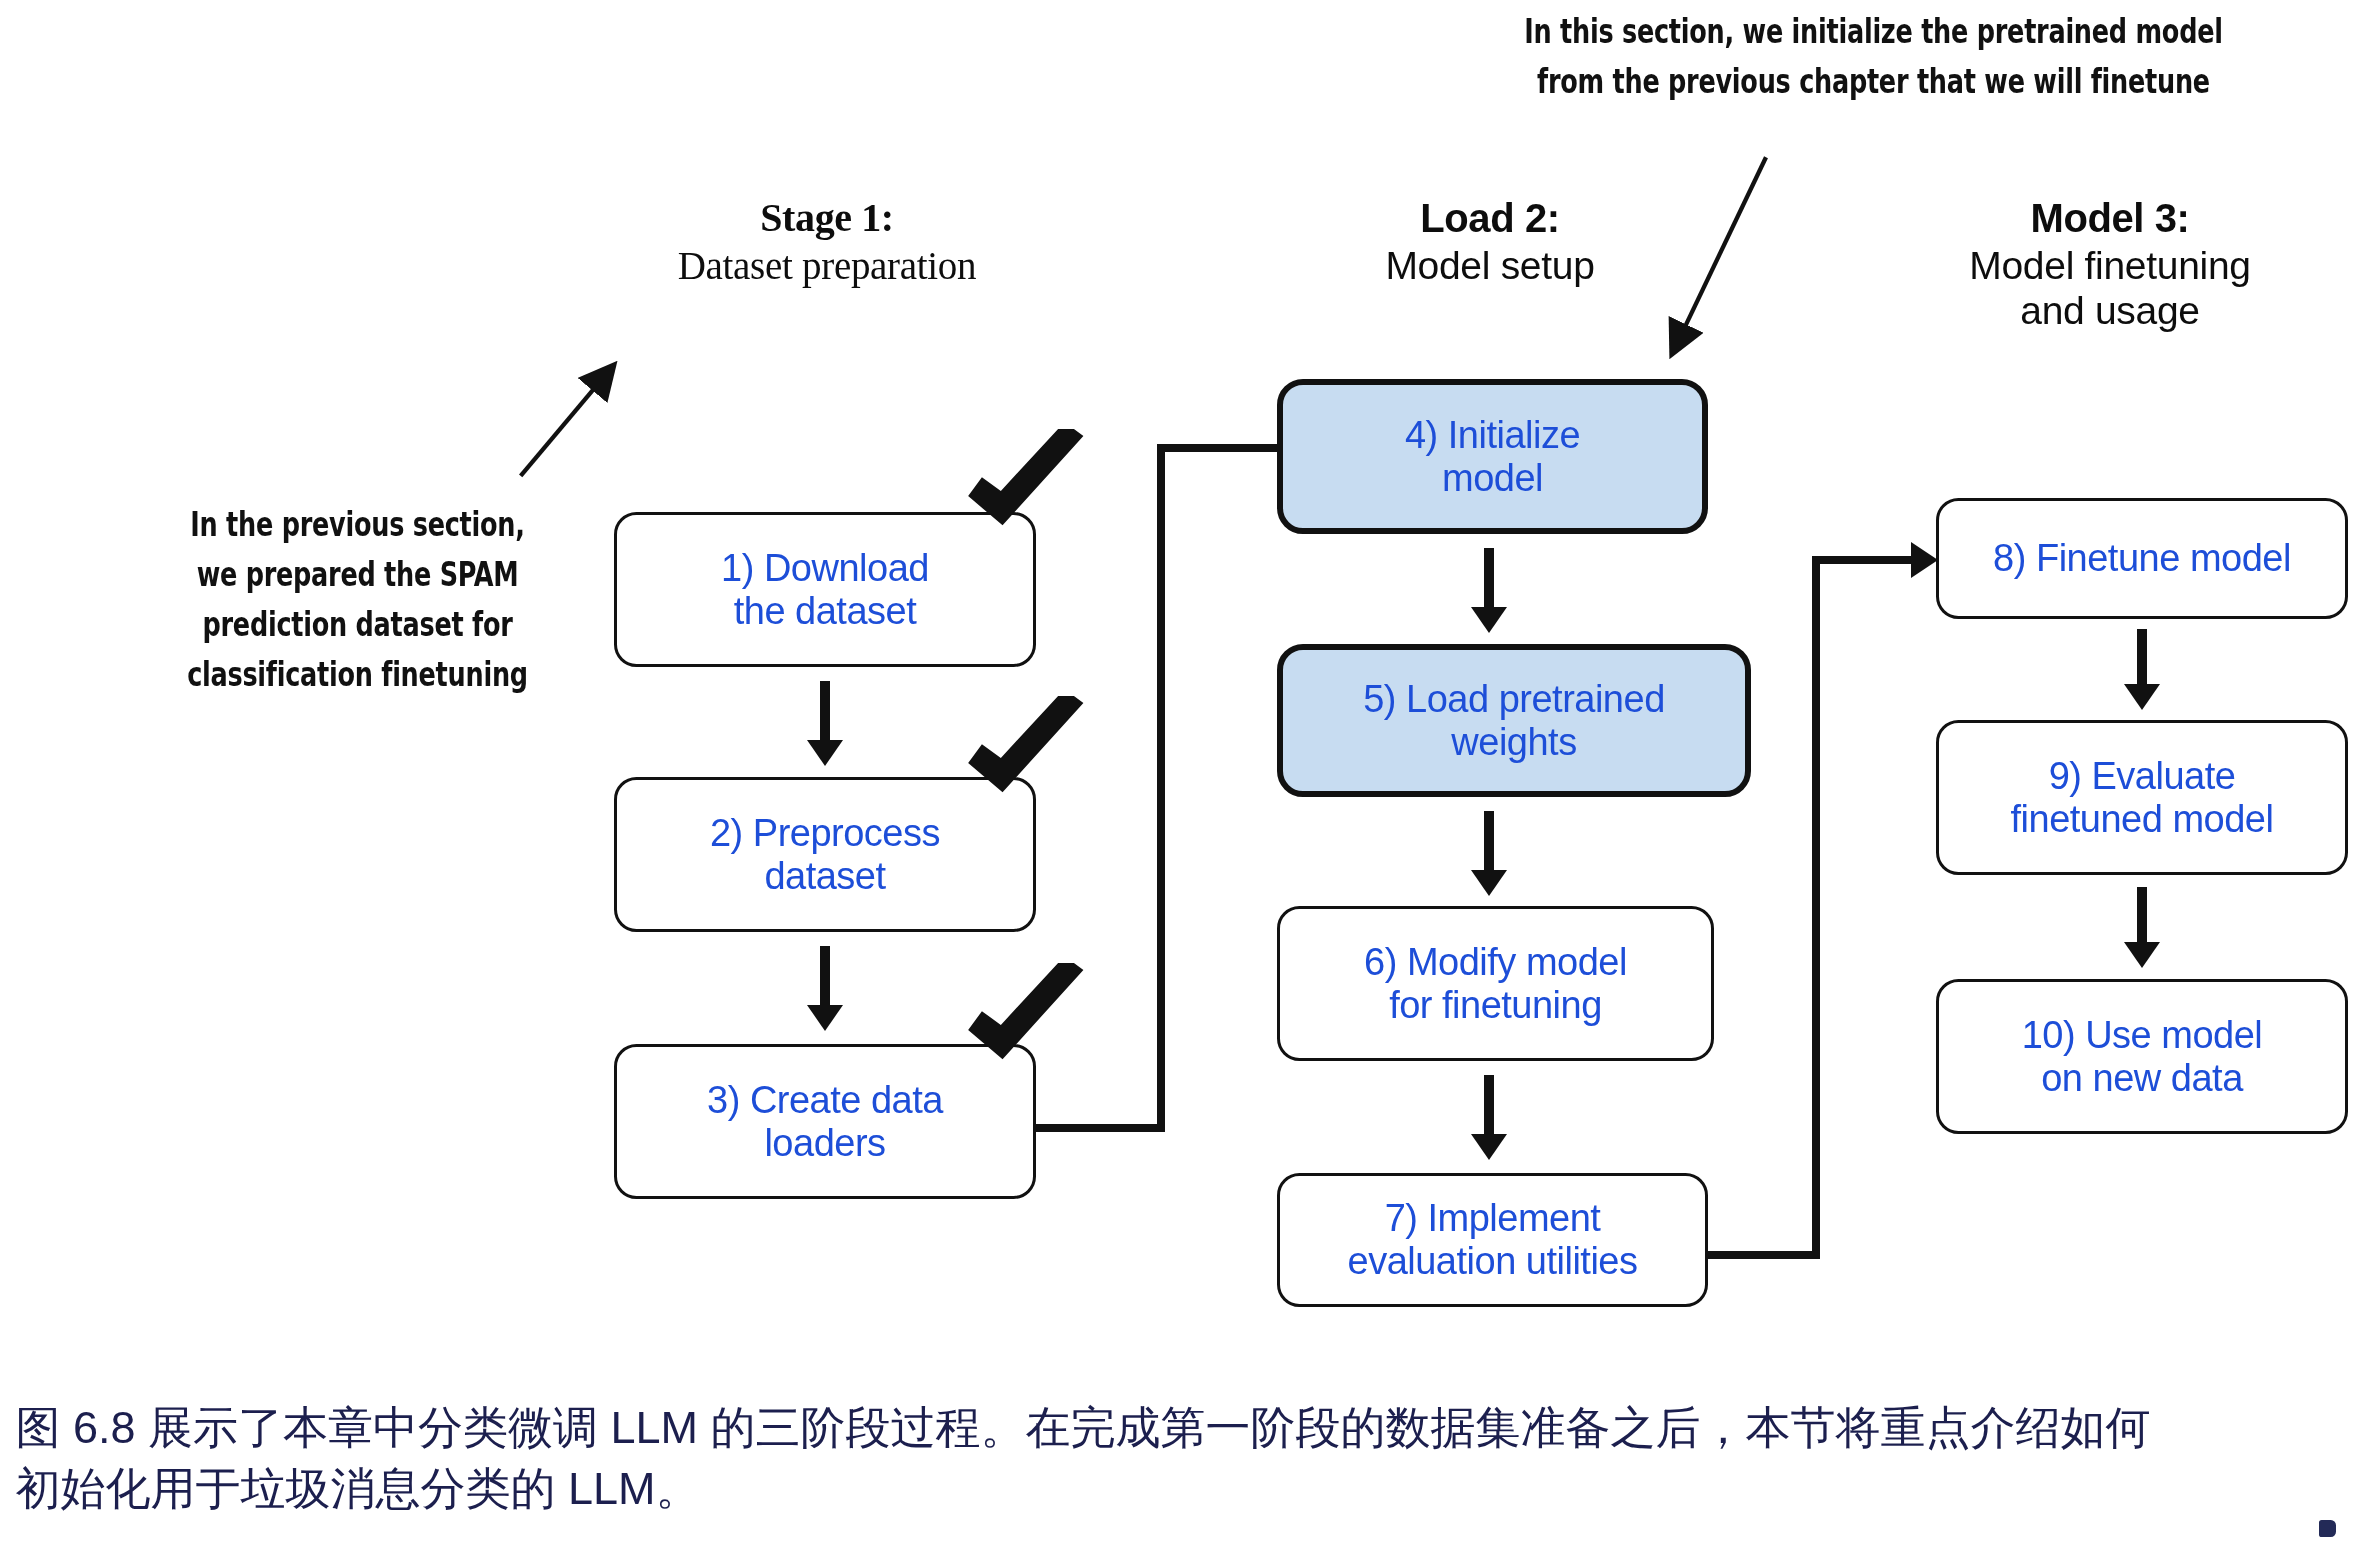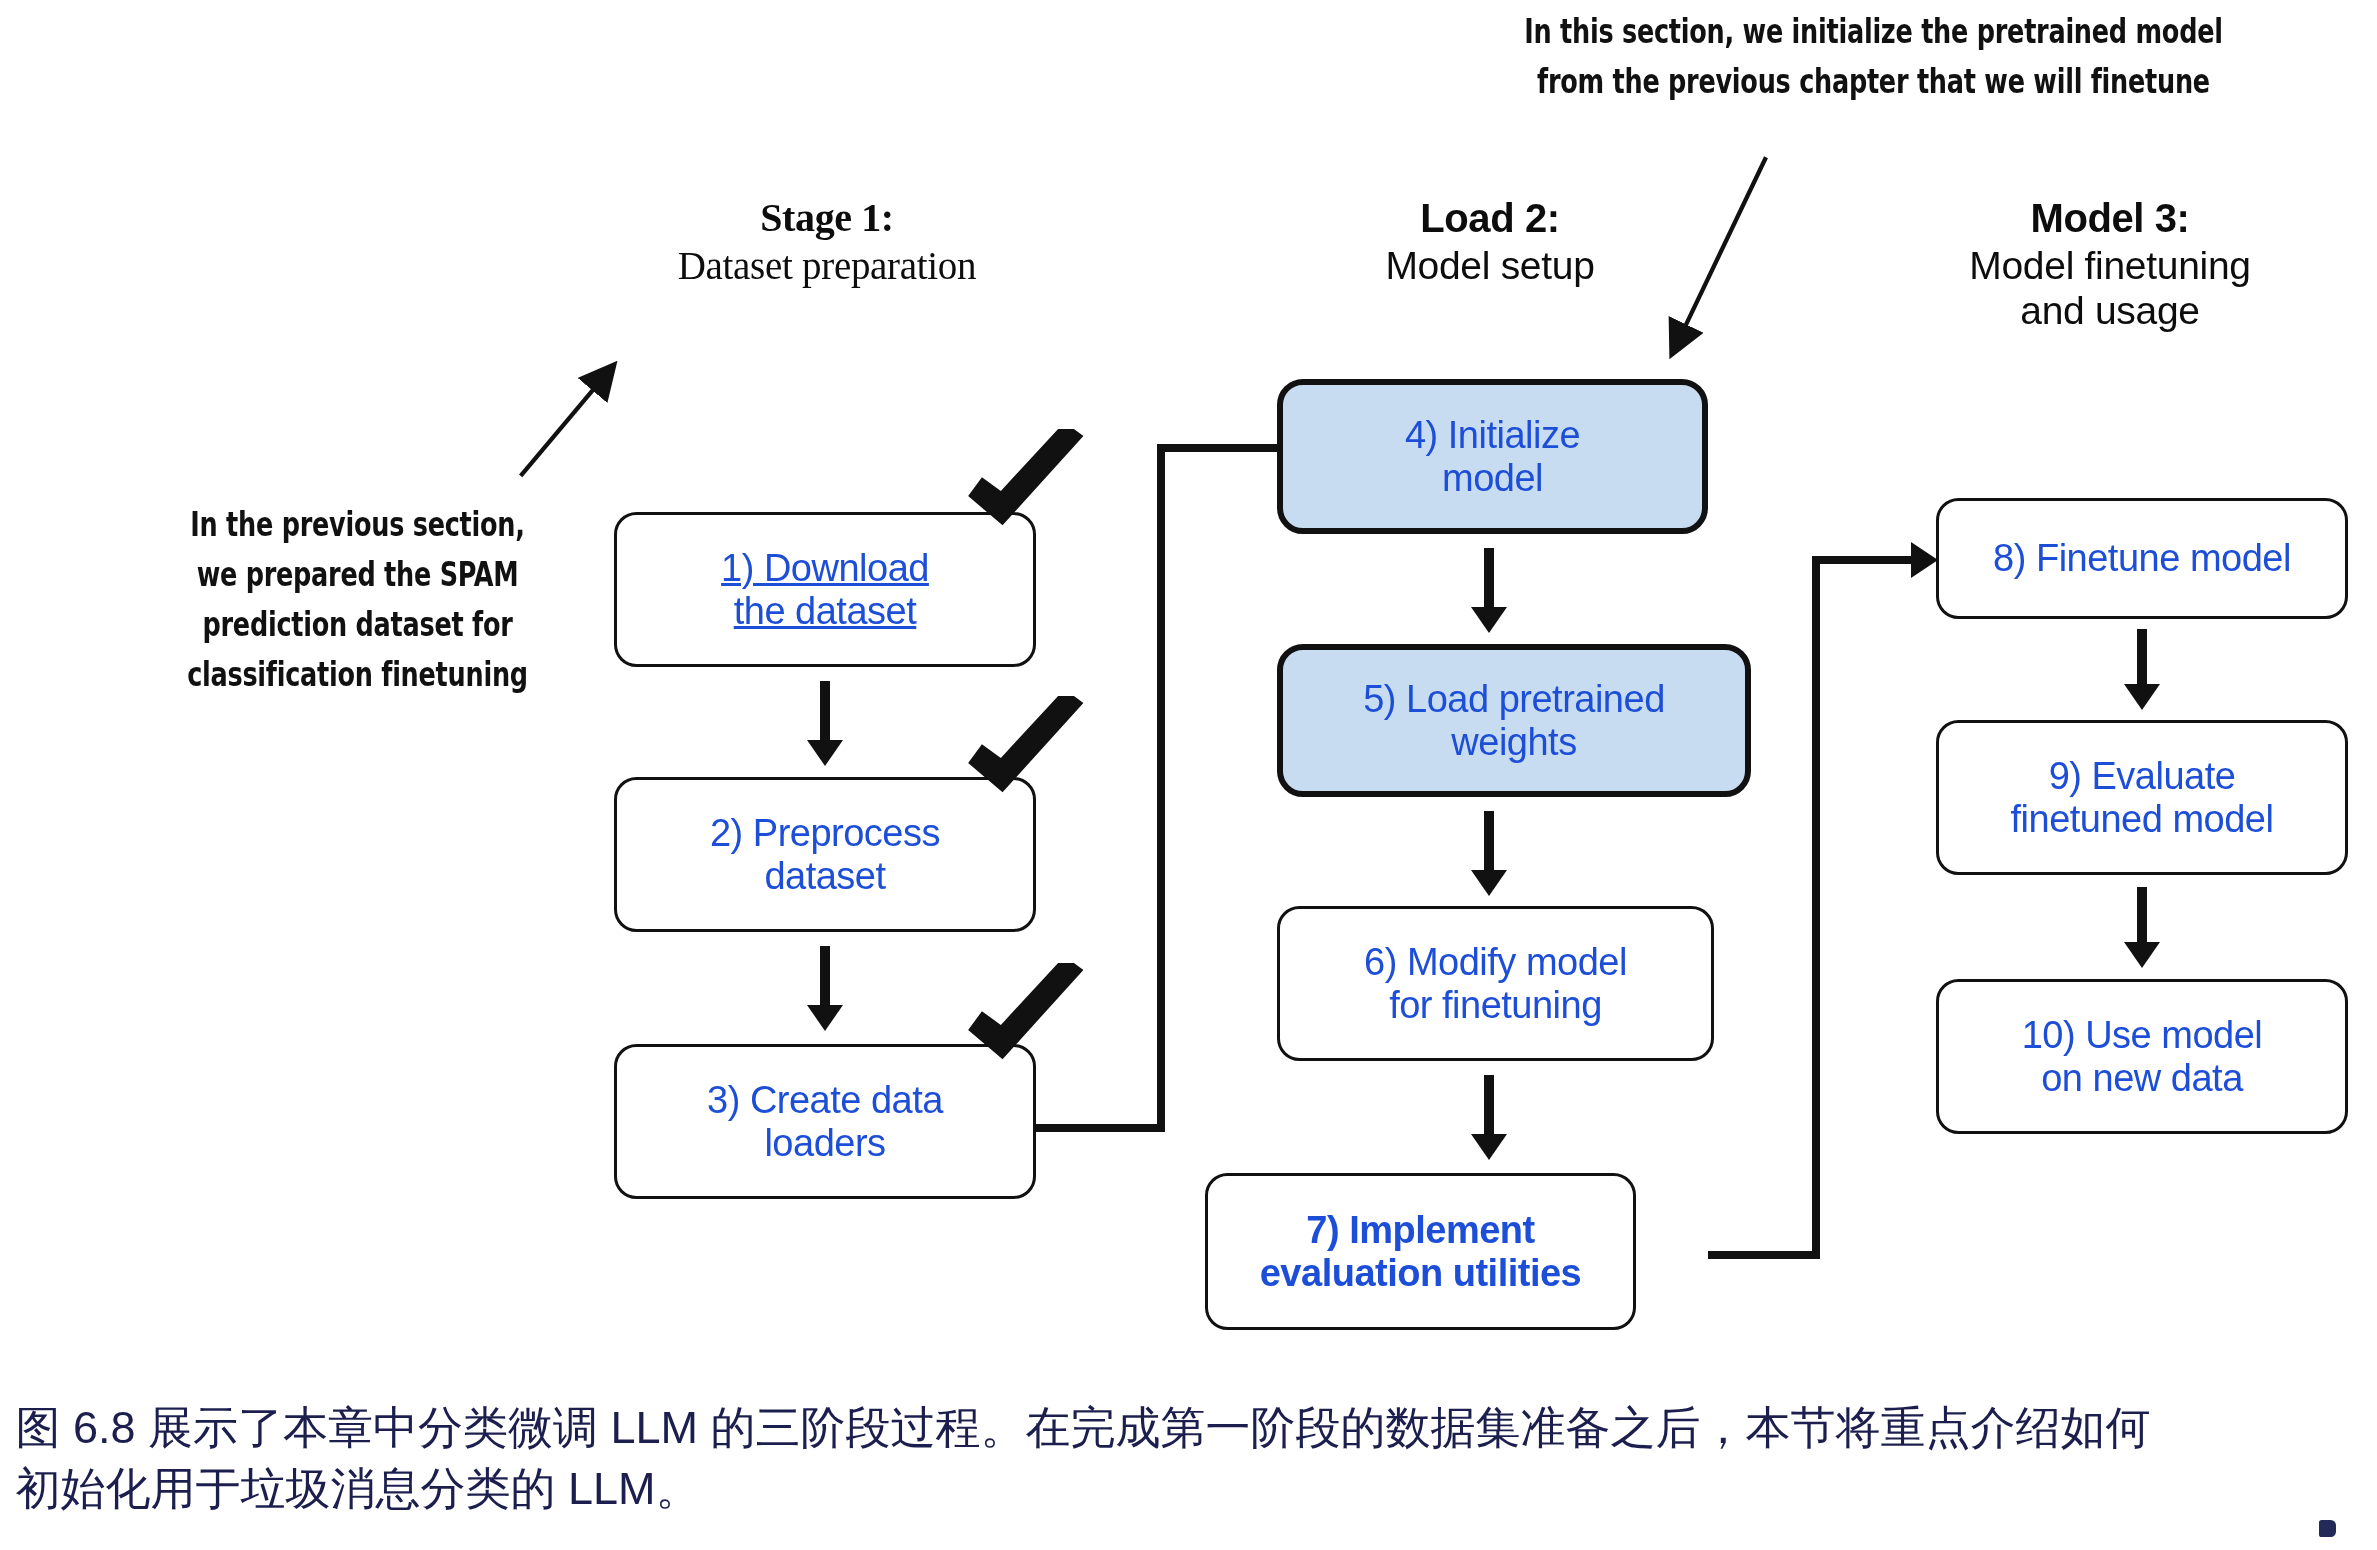--- a/index.html
+++ b/index.html
@@ -200,21 +200,21 @@
   <div class="stage-head" id="head-2">
     <div class="st-title">Load 2:</div>
     <div class="st-sub">Model setup</div>
   </div>
   <div class="stage-head" id="head-3">
     <div class="st-title">Model 3:</div>
     <div class="st-sub" style="white-space:pre-line;">Model finetuning
 and usage</div>
   </div>
 
-  <div class="node" id="node-1" style="left:614px; top:512px; width:422px; height:155px;text-decoration:underline;">1) Download
+  <div class="node" id="node-1" style="left:614px; top:512px; width:422px; height:155px;">1) Download
 the dataset</div>
 
   <div class="v-arrow" style="left:825px; top:681px;">
     <div class="shaft" style="height:62px;"></div>
     <div class="head" style="top:59px;"></div>
   </div>
 
   <div class="node" id="node-2" style="left:614px; top:777px; width:422px; height:155px;">2) Preprocess
 dataset</div>
 
@@ -258,21 +258,21 @@
   </div>
 
   <div class="node" id="node-6" style="left:1277px; top:906px; width:437px; height:155px;">6) Modify model
 for finetuning</div>
 
   <div class="v-arrow" style="left:1489px; top:1075px;">
     <div class="shaft" style="height:62px;"></div>
     <div class="head" style="top:59px;"></div>
   </div>
 
-  <div class="node" id="node-7" style="left:1205px; top:1173px; width:431px; height:157px;font-weight:bold;">7) Implement
+  <div class="node" id="node-7" style="left:1277px; top:1173px; width:431px; height:134px;">7) Implement
 evaluation utilities</div>
 
   <div class="seg" style="left:1708px; top:1251px; width:112px; height:7.8px;"></div>
   <div class="seg" style="left:1812px; top:556px; width:7.8px; height:703px;"></div>
   <div class="seg" style="left:1812px; top:556px; width:103px; height:7.8px;"></div>
   <div class="rt-head" style="left:1911px; top:542px;"></div>
 
   <div class="node" id="node-8" style="left:1936px; top:498px; width:412px; height:121px;">8) Finetune model</div>
 
   <div class="v-arrow" style="left:2142px; top:629px;">

